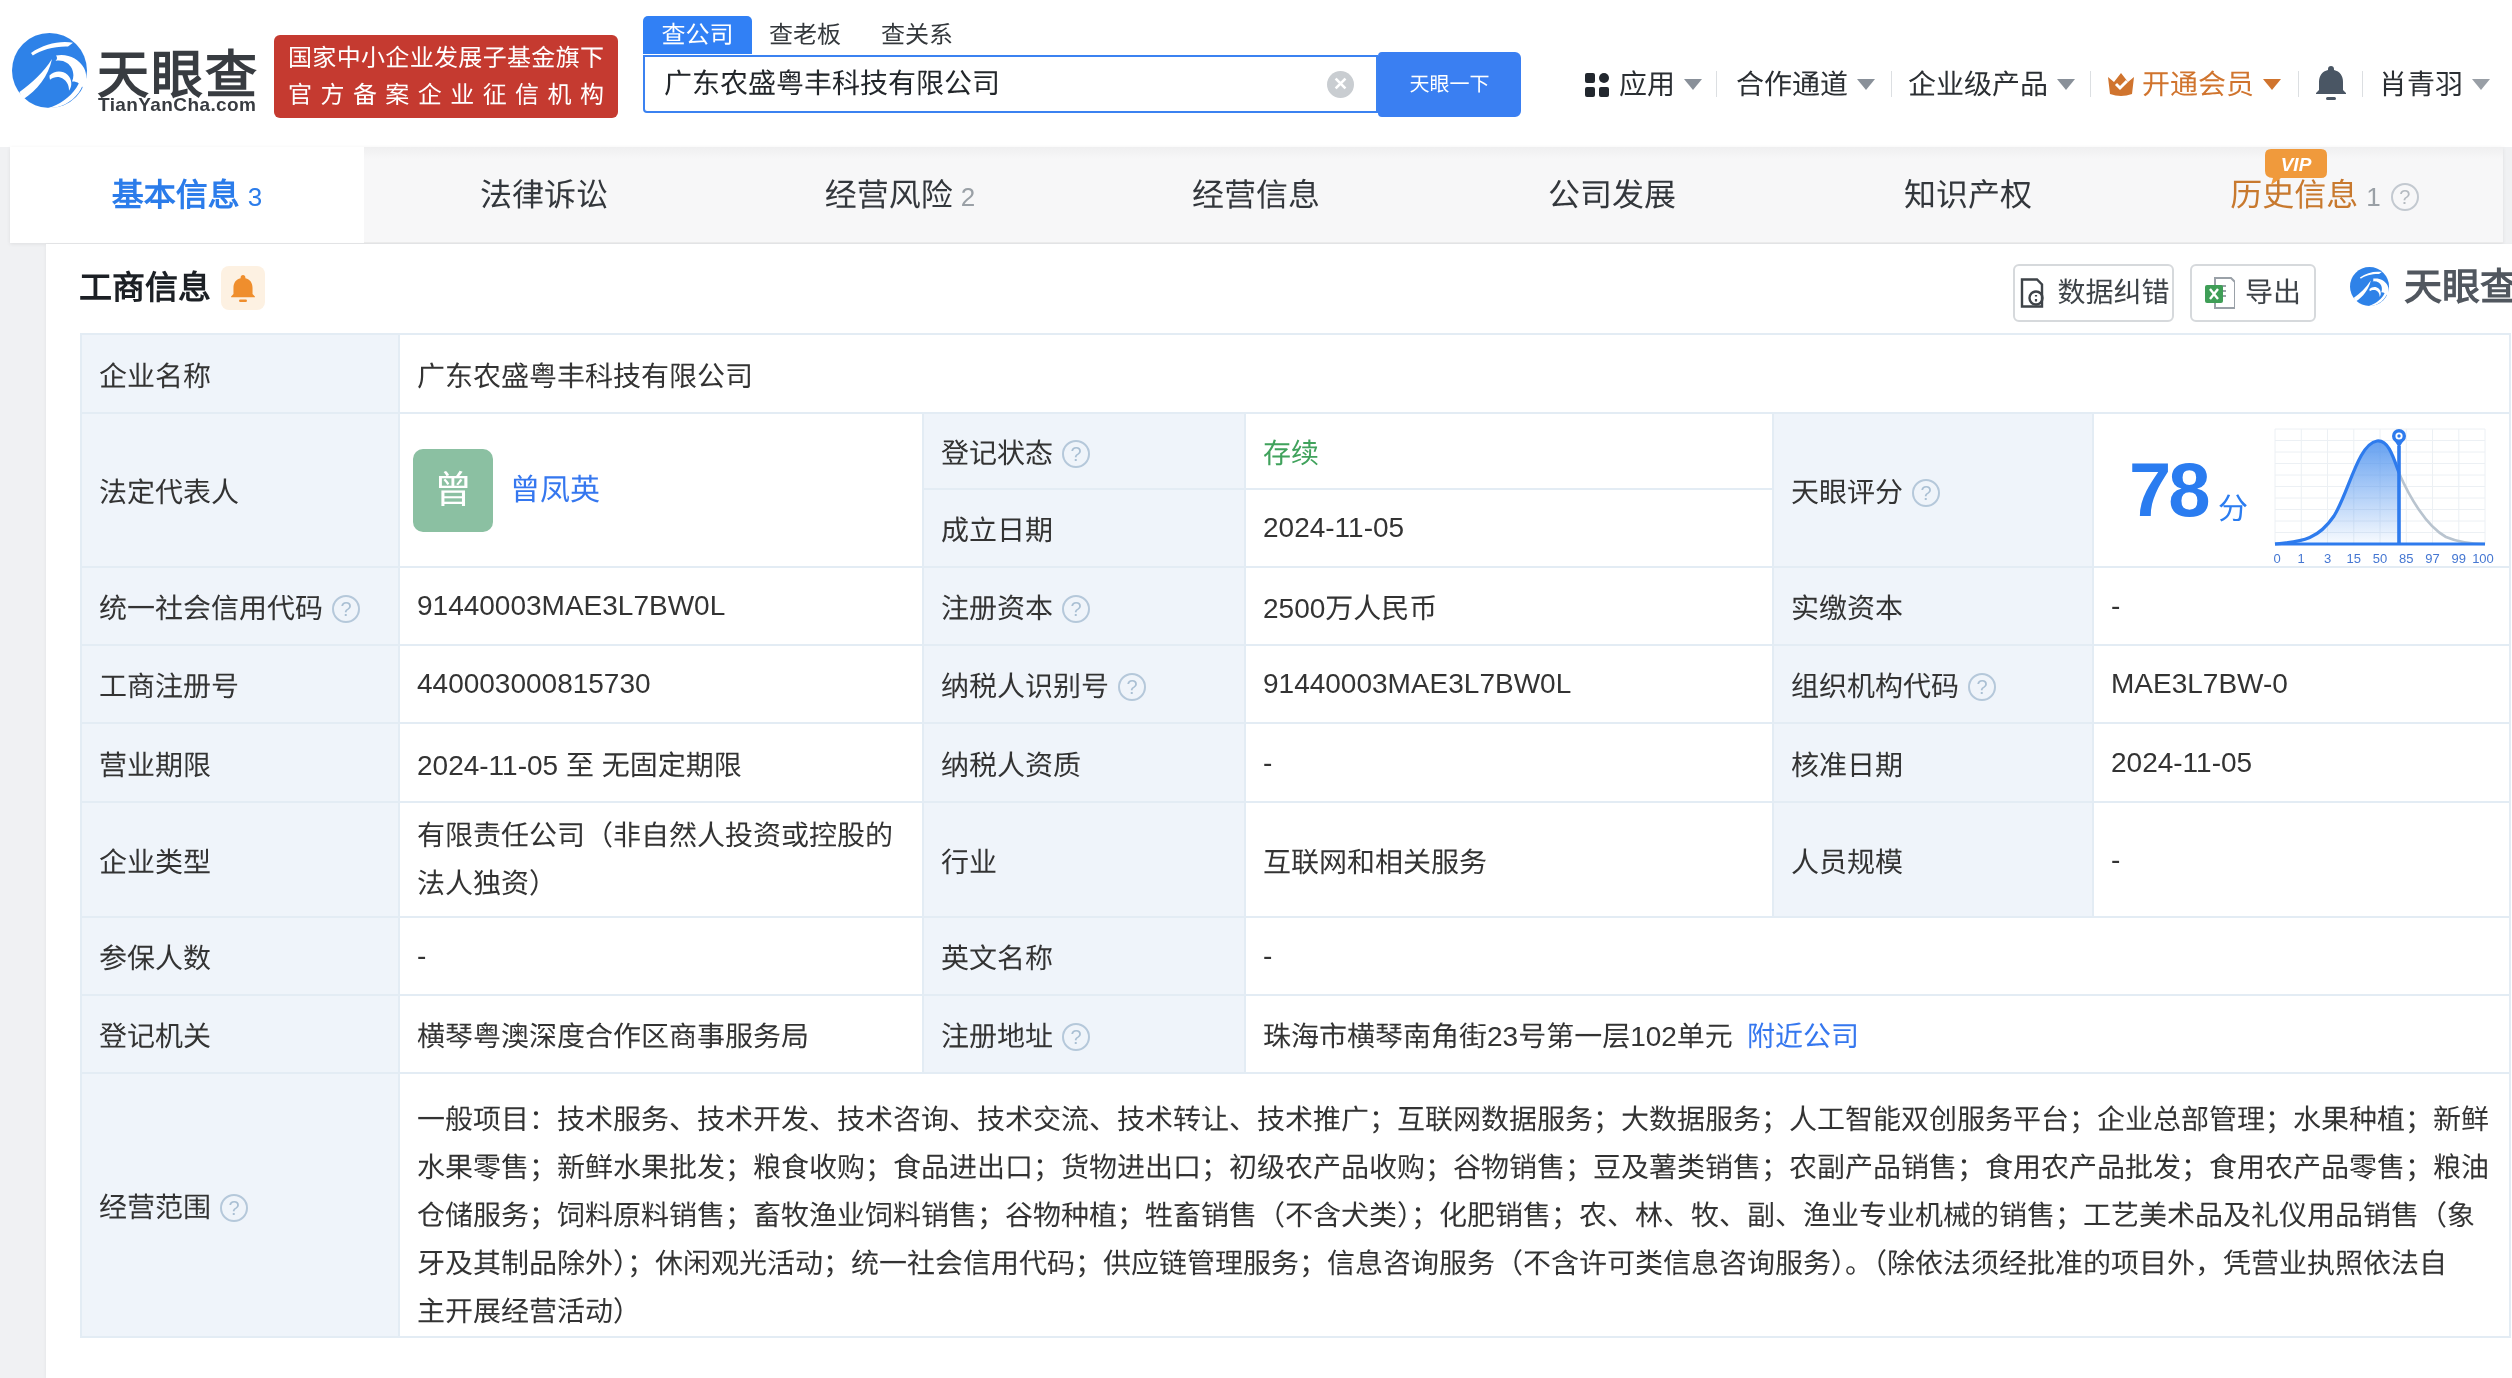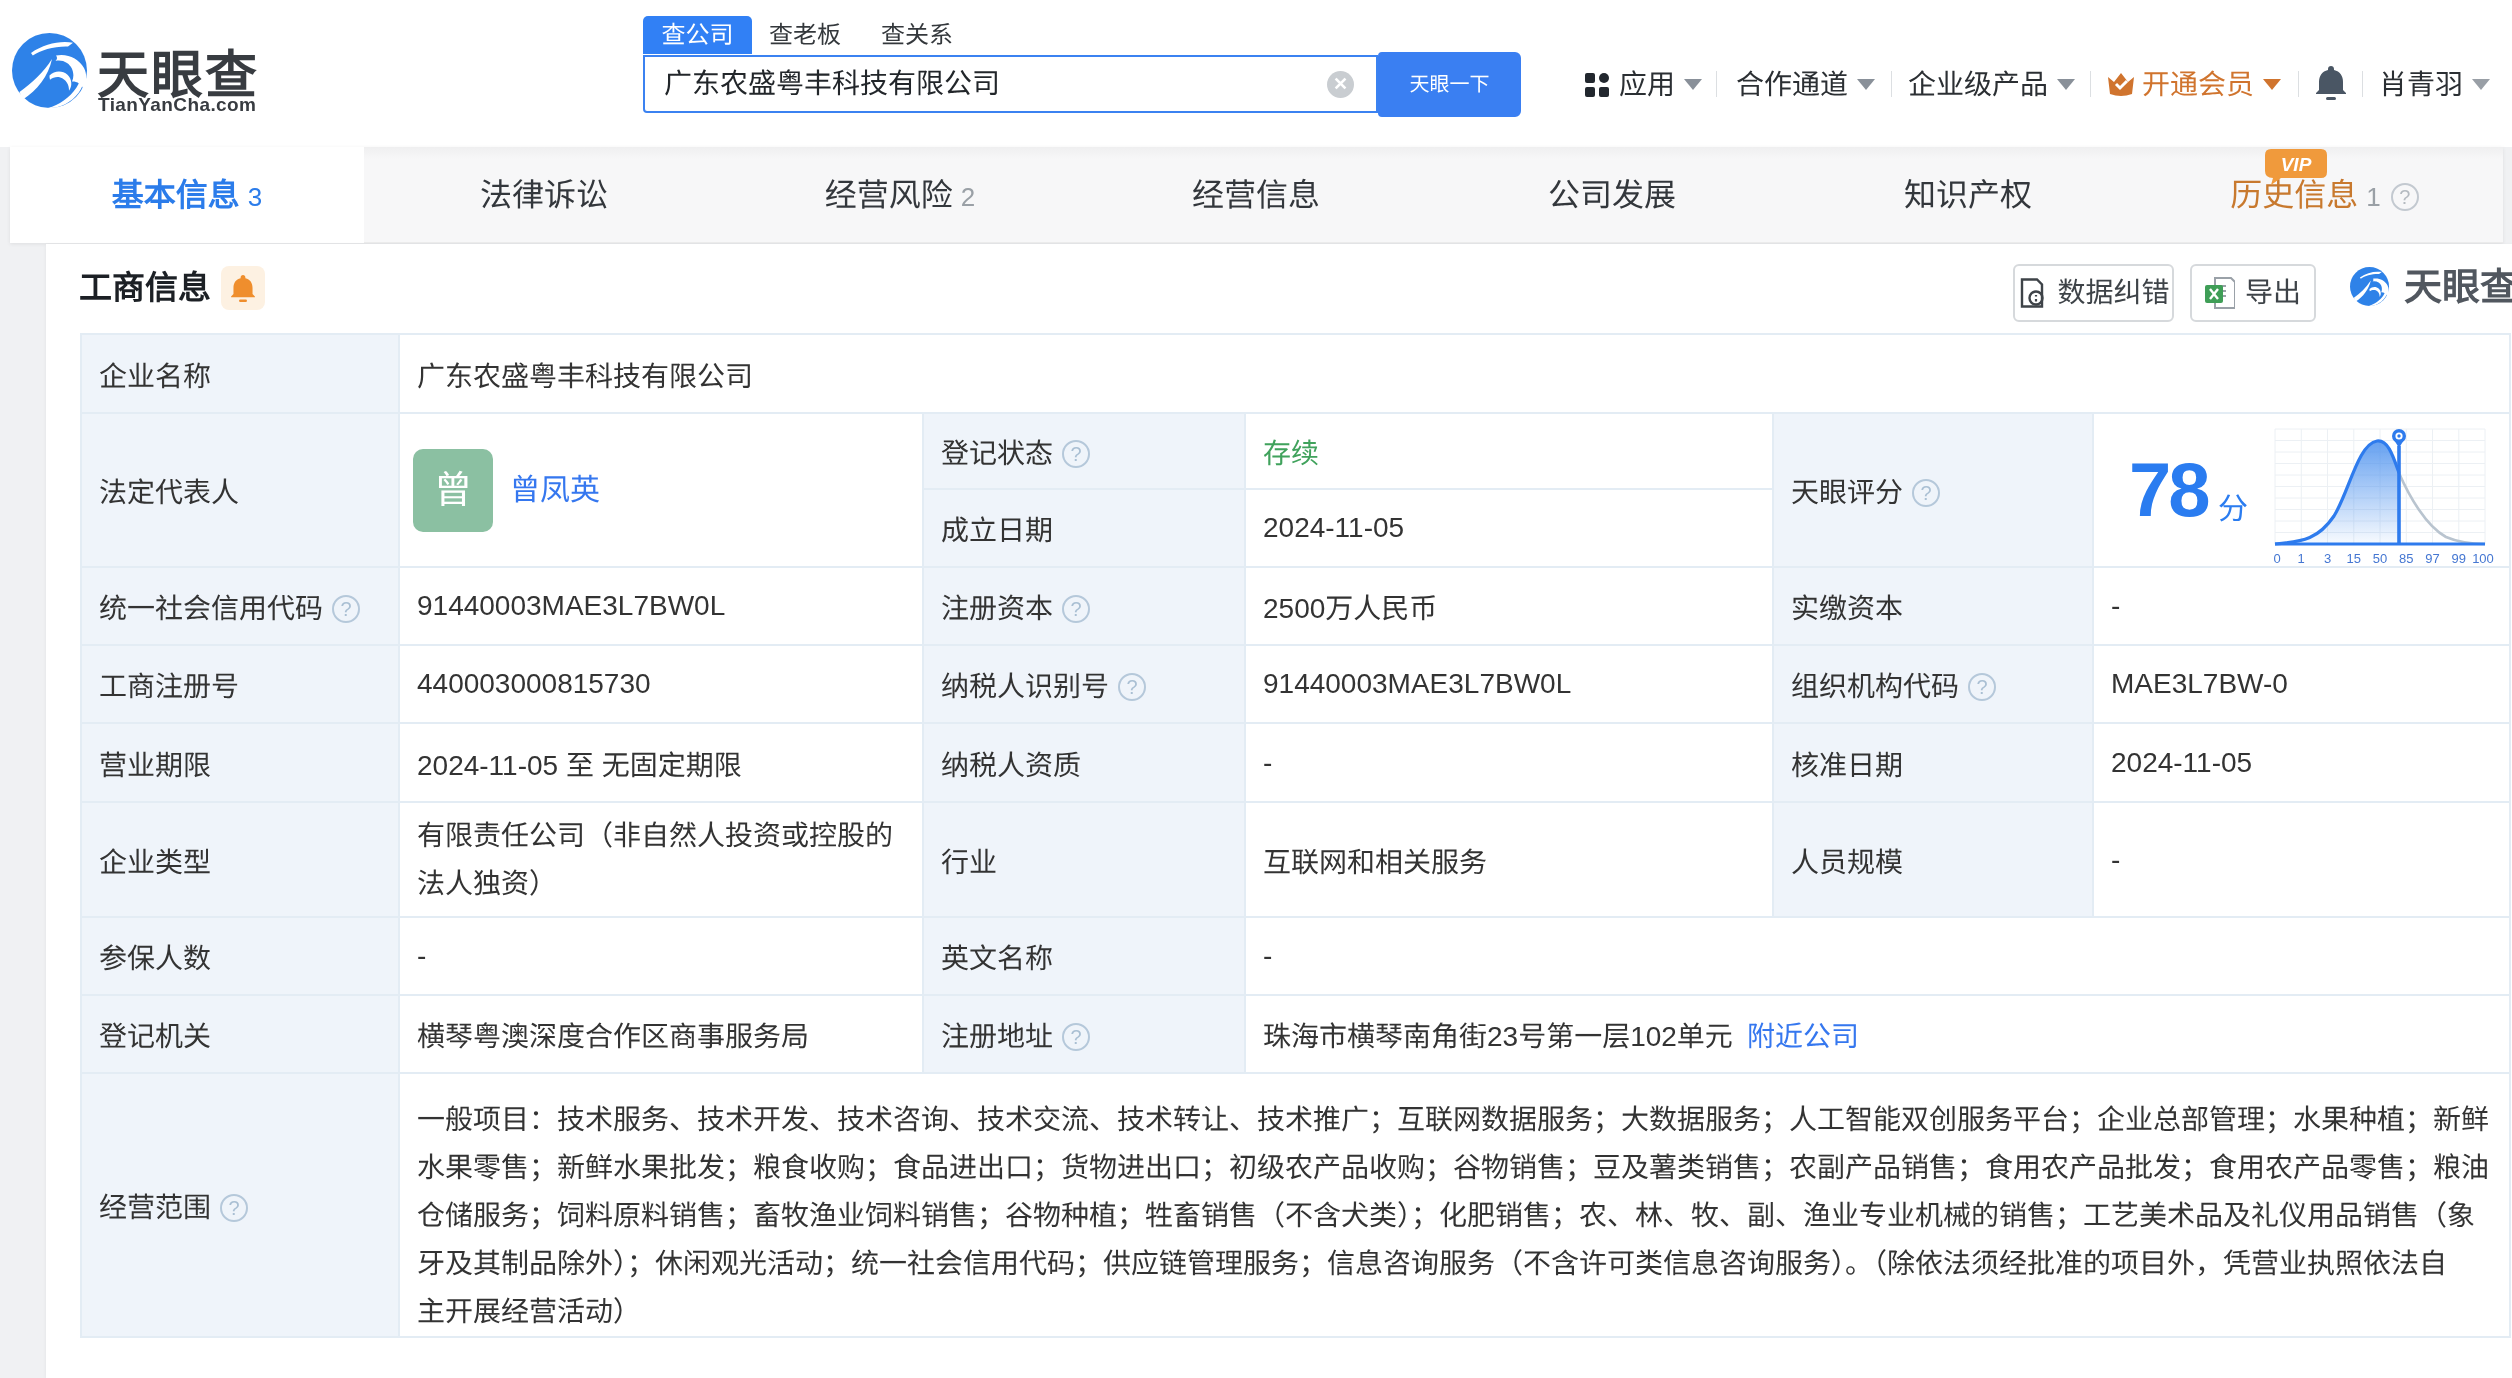--- a/index.html
+++ b/index.html
@@ -75,20 +75,24 @@
   <svg class="abs" style="left:12px;top:33px" width="75" height="75" viewBox="0 0 75 75">
     <circle cx="37.5" cy="37.5" r="37.5" fill="#2e82e8"></circle>
     <path fill="#fff" d="M19 20 C32 11 48 7.5 61 9.8 L56 13.5 C43 13 28.5 17 20.8 22.5 Z"></path>
     <path fill="#fff" d="M44 22.5 C55 20 67 25.5 72 35 C75.3 41.5 75 50 71.5 56 C69.5 51 65 48.3 60 48.5 C63 42 61 34 55 30 C51.5 27.7 47 27 43.5 28 C45.3 26.4 45.5 24.2 44 22.5 Z"></path>
     <path fill="#fff" d="M37.5 42.5 C42.5 37.5 50.5 37.3 55.5 41.8 C60 46 60.5 53 57 57.8 C57.3 51.5 53.8 46 48.3 44.4 C44.8 43.4 41 44.3 38 46.8 C37.6 45.3 37.4 43.9 37.5 42.5 Z"></path>
     <path fill="#fff" d="M7.5 59 C19 51 31.5 39.5 40 26 C36.5 43 25 57.5 11 66.5 C9.6 64 8.4 61.5 7.5 59 Z"></path>
     <path fill="#fff" d="M36 75 C47 72 57.5 65 64.5 54.5 C67 50.5 68.8 46 69.8 41.5 L72 48 C69.5 59 60.5 68.8 49 73 C44.7 74.5 40.3 75.2 36 75 Z"></path>
   </svg>
   <div id="logoTxt">天眼查</div>
   <div id="logoUrl">TianYanCha.com</div>
+  <div id="redbox">
+      <div class="l">国家中小企业发展子基金旗下</div>
+      <div class="l">官方备案企业征信机构</div>
+    </div>
 
   <div class="stab" id="stab1">查公司</div>
   <div class="stab" id="stab2">查老板</div>
   <div class="stab" id="stab3">查关系</div>
   <div id="sinput">广东农盛粤丰科技有限公司</div>
   <div id="sclear">✕</div>
   <div id="sbtn">天眼一下</div>
 
   <svg class="abs" style="left:1585px;top:73px" width="24" height="24" viewBox="0 0 24 24" fill="#22272e">
     <rect x="0" y="0" width="10" height="10" rx="2"></rect>

